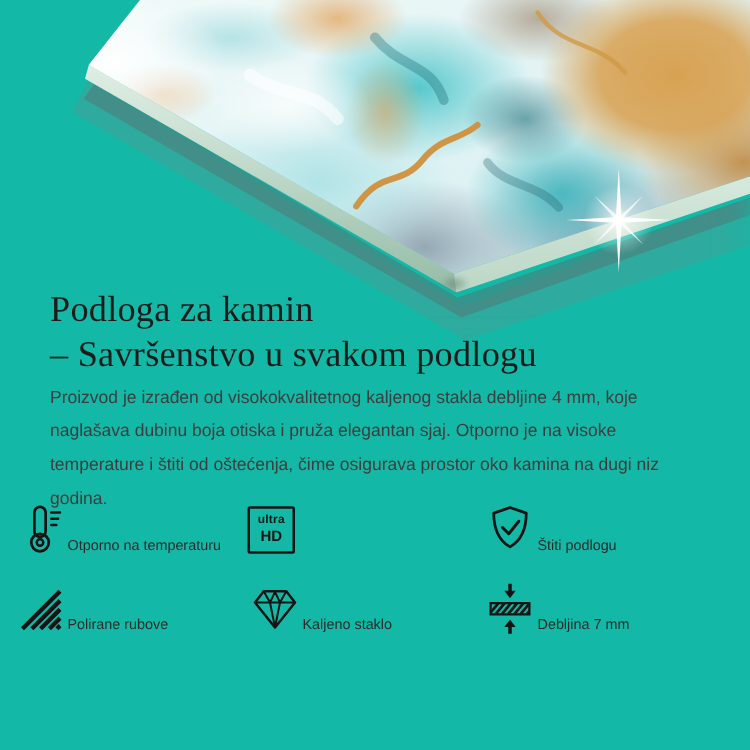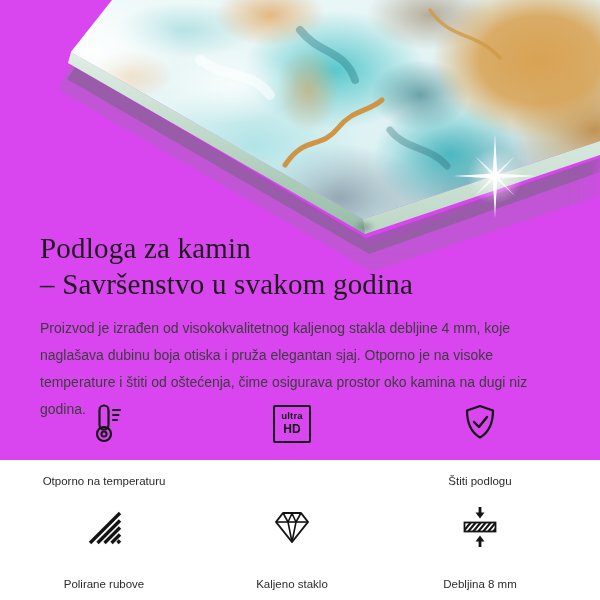--- a/index.html
+++ b/index.html
@@ -1,18 +1,18 @@
 <!DOCTYPE html>
 <html><head>
 <meta charset="utf-8">
 <style>
   * { margin:0; padding:0; box-sizing:border-box; }
   html,body { width:600px; height:600px; background:#ffffff; overflow:hidden;
               font-family:"Liberation Sans", sans-serif; }
-  .page { position:relative; width:600px; height:460px; background:#d946ef; }
+  .page { position:relative; width:600px; height:600px; background:#14b8a6; }
 
   
   .hero { position:absolute; left:0; top:0; width:600px; height:285px; overflow:hidden; }
 
   .shadow-wide {
     position:absolute; inset:0;
     clip-path: polygon(70px 65px, 370px 245px, 600px 158px, 600px 196px, 372px 272px, 58px 90px);
     background: rgba(125,132,136,0.25);
     filter: blur(16px);
   }
@@ -67,30 +67,30 @@
 
   .sparkle { position:absolute; left:450px; top:131px; width:90px; height:90px; pointer-events:none; }
 
   
   .title {
     position:absolute; left:40px; top:230px; width:520px;
     font-family:"Liberation Serif", serif; font-weight:400;
     font-size:29px; line-height:36px; color:#1c1c1c; letter-spacing:0.2px;
   }
   .desc {
-    position:absolute; left:40px; top:315px; width:520px;
+    position:absolute; left:40px; top:304px; width:520px;
     font-size:14px; line-height:27px; color:#3d3d3d;
   }
 
   
   .features {
     position:absolute; left:10px; top:400px; width:564px;
     display:grid; grid-template-columns:repeat(3,188px); row-gap:15px;
   }
-  .feature { display:flex; flex-direction:column; align-items:center; }
+  .feature { display:flex; flex-direction:row; align-items:center; }
   .feature .icon-box { height:48px; display:flex; align-items:center; justify-content:center; }
   .feature .label { margin-top:26px; font-size:11.5px; color:#2b2b2b; line-height:14px; }
 
   .uhd-box {
     width:38px; height:38px; border:2.5px solid #141414; border-radius:2px;
     display:flex; flex-direction:column; align-items:center; justify-content:center;
   }
   .uhd-top { font-size:9.5px; font-weight:bold; color:#141414; line-height:10px; letter-spacing:0.2px; }
   .uhd-bottom { font-size:12px; font-weight:bold; color:#141414; line-height:16px; }
 
@@ -132,21 +132,21 @@
       <circle cx="45" cy="45" r="28" fill="url(#glow)"></circle>
       <polygon points="45,3 47.4,45 45,87 42.6,45" fill="#ffffff" opacity="0.95"></polygon>
       <polygon points="3,45 45,47.4 87,45 45,42.6" fill="#ffffff" opacity="0.95"></polygon>
       <g transform="rotate(45 45 45)" opacity="0.75">
         <polygon points="45,17 46.6,45 45,73 43.4,45" fill="#ffffff"></polygon>
         <polygon points="17,45 45,46.6 73,45 45,43.4" fill="#ffffff"></polygon>
       </g>
     </svg>
   </div>
 
-  <h1 class="title"><span>Podloga za kamin</span><br><span>– Savršenstvo u svakom godina</span></h1>
+  <h1 class="title"><span>Podloga za kamin</span><br><span>– Savršenstvo u svakom podlogu</span></h1>
 
   <p class="desc">Proizvod je izrađen od visokokvalitetnog kaljenog stakla debljine 4 mm, koje naglašava dubinu boja otiska i pruža elegantan sjaj. Otporno je na visoke temperature i štiti od oštećenja, čime osigurava prostor oko kamina na dugi niz godina.</p>
 
   <div class="features">
 
     <div class="feature">
       <div class="icon-box">
         <svg width="44" height="44" viewBox="0 0 44 44">
           <rect class="ln" x="17.5" y="3.5" width="9" height="24" rx="4.5" stroke-width="2.2"></rect>
           <circle class="ln" cx="22" cy="32" r="7" stroke-width="2.2"></circle>
@@ -218,17 +218,17 @@
               <path d="M14 28 L24 16"></path>
             <path d="M19 28 L29 16"></path>
               <path d="M24 28 L34 16"></path>
               <path d="M29 28 L39 16"></path>
             <path d="M34 28 L44 16"></path>
           </g>
           <polygon points="17.5,36.5 26.5,36.5 22,30.5" fill="#141414"></polygon>
           <path class="ln" d="M22 36 V42" stroke-width="2.8"></path>
         </svg>
       </div>
-      <div class="label">Debljina 8 mm</div>
+      <div class="label">Debljina 7 mm</div>
     </div>
 
   </div>
 </div>
 
 </body></html>

